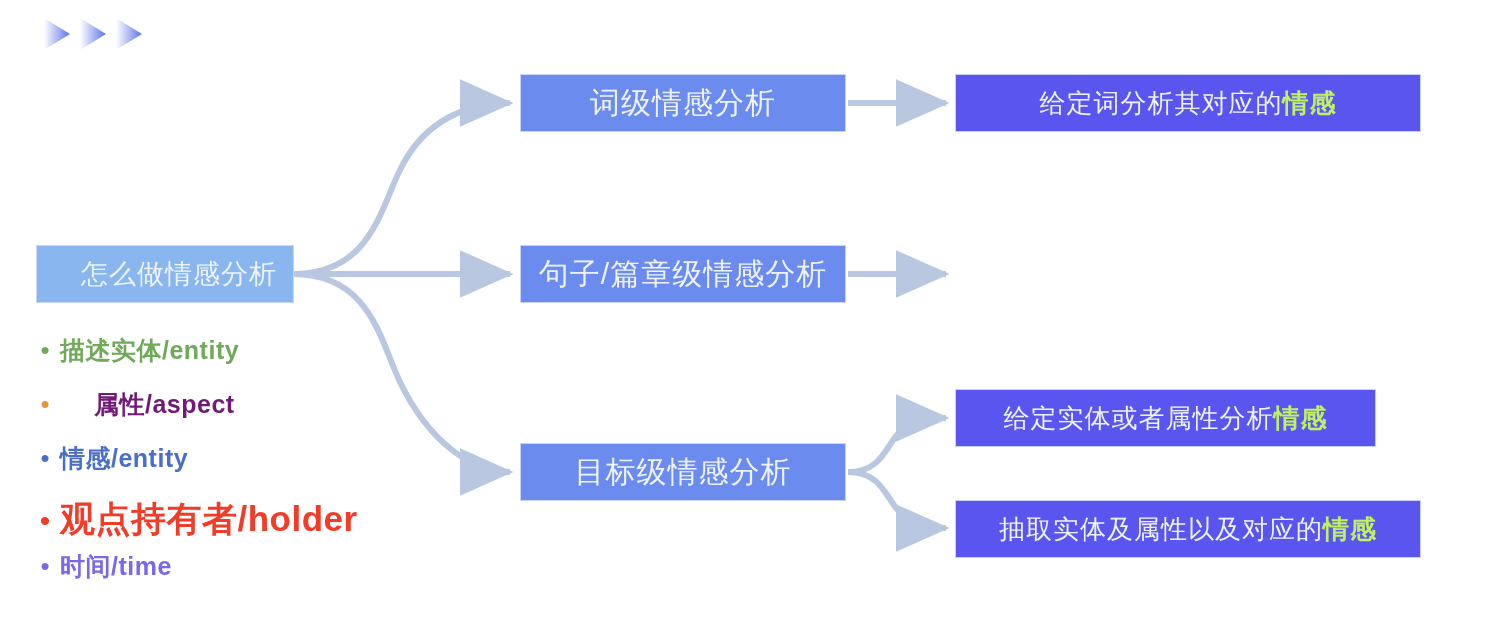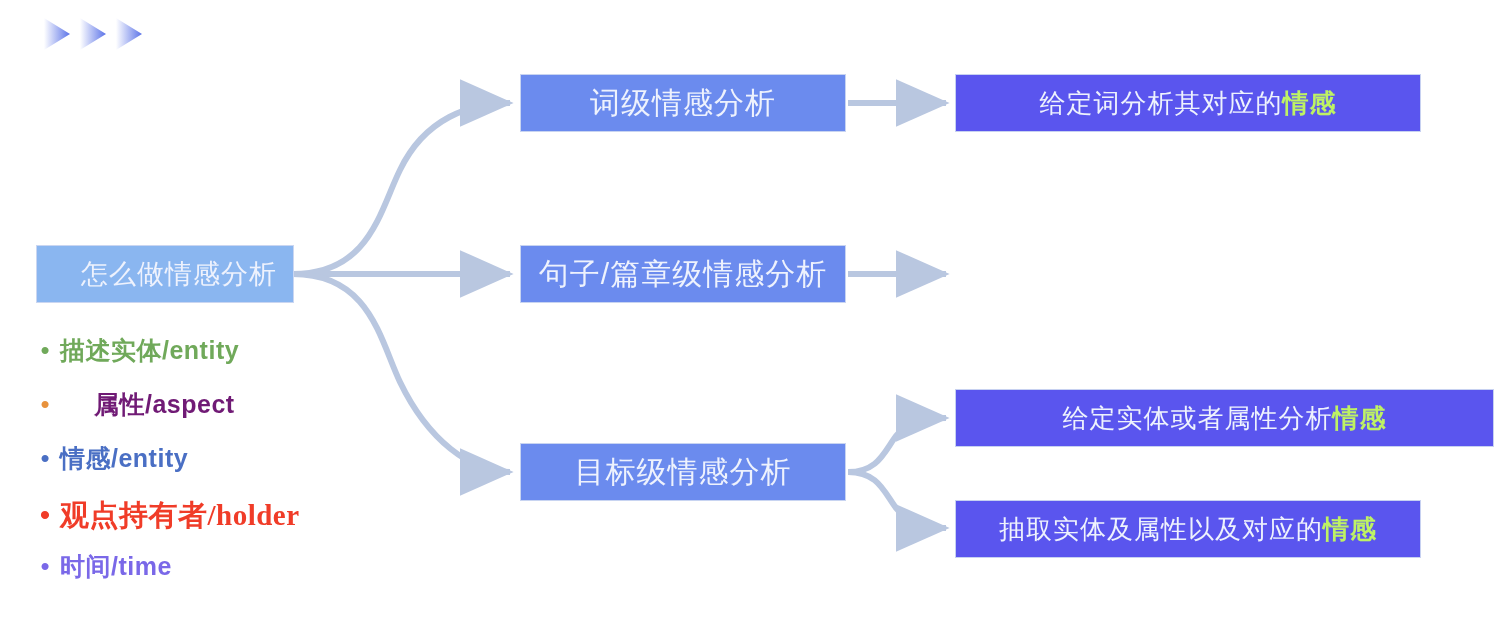--- a/index.html
+++ b/index.html
@@ -83,21 +83,21 @@
     flex: 0 0 30px;
     text-align: center;
     font-size: 26px;
     line-height: 1;
   }
   .bullet-label {
     font-weight: 700;
     letter-spacing: 0.5px;
     font-size: 25px;
   }
-  .bullet-row.big .bullet-label { font-size: 29px; font-family: Liberation Serif, serif; }
+  .bullet-row.big .bullet-label { font-size: 35px; }
   .bullet-row.big .bullet-dot { font-size: 30px; }
 </style>
 </head>
 <body>
 
 <div id="slide">
 
   <svg id="chevrons" viewBox="0 0 130 40">
     <defs>
       <linearGradient id="cg" x1="0" y1="0" x2="1" y2="0">
@@ -141,21 +141,21 @@
     <span class="txt"><span>给定词分析其对应的</span><b>情感</b></span>
   </div>
 
   <div class="node node-mid" style="left: 520px; top: 245px; width: 326px; height: 58px; background: rgb(107, 139, 238);">
     <span class="txt">句子/篇章级情感分析</span>
   </div>
 
   <div class="node node-mid" style="left: 520px; top: 443px; width: 326px; height: 58px; background: rgb(107, 139, 238);">
     <span class="txt">目标级情感分析</span>
   </div>
-  <div class="node node-leaf" style="left: 955px; top: 389px; width: 539px; height: 58px; background: rgb(90, 85, 238);">
+  <div class="node node-leaf" style="left: 955px; top: 389px; width: 421px; height: 58px; background: rgb(90, 85, 238);">
     <span class="txt"><span>给定实体或者属性分析</span><b>情感</b></span>
   </div>
   <div class="node node-leaf" style="left: 955px; top: 500px; width: 466px; height: 58px; background: rgb(90, 85, 238);">
     <span class="txt"><span>抽取实体及属性以及对应的</span><b>情感</b></span>
   </div>
 
   <div id="bullets">
     <div class="bullet-row">
       <span class="bullet-dot" style="color: rgb(112, 169, 90);">•</span>
       <span class="bullet-label" style="color: rgb(112, 169, 90);">描述实体/entity</span>

